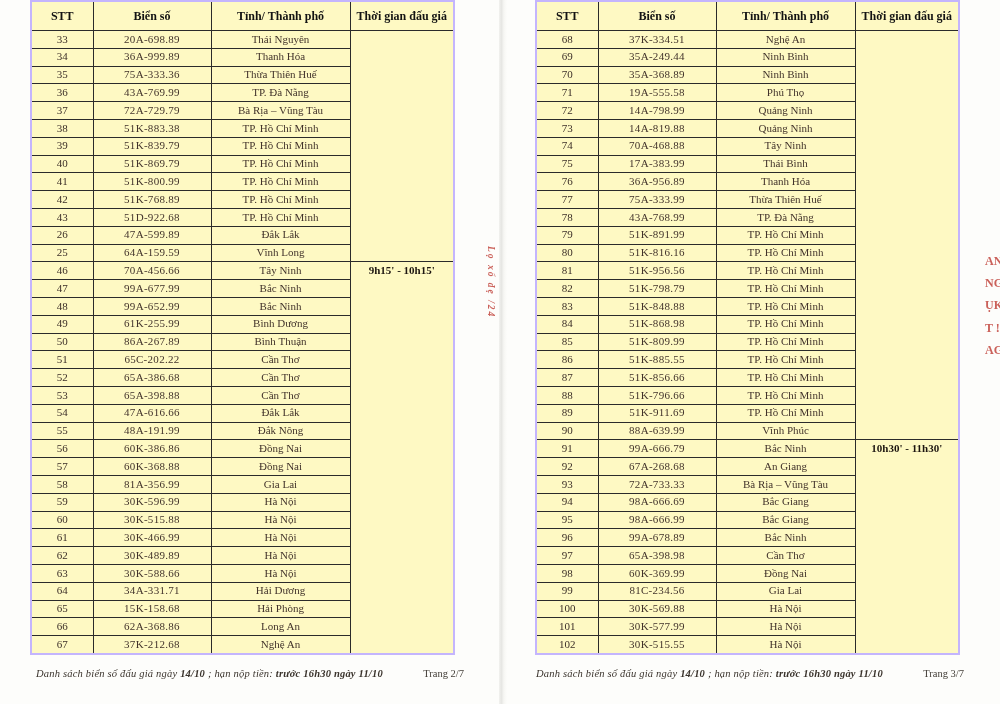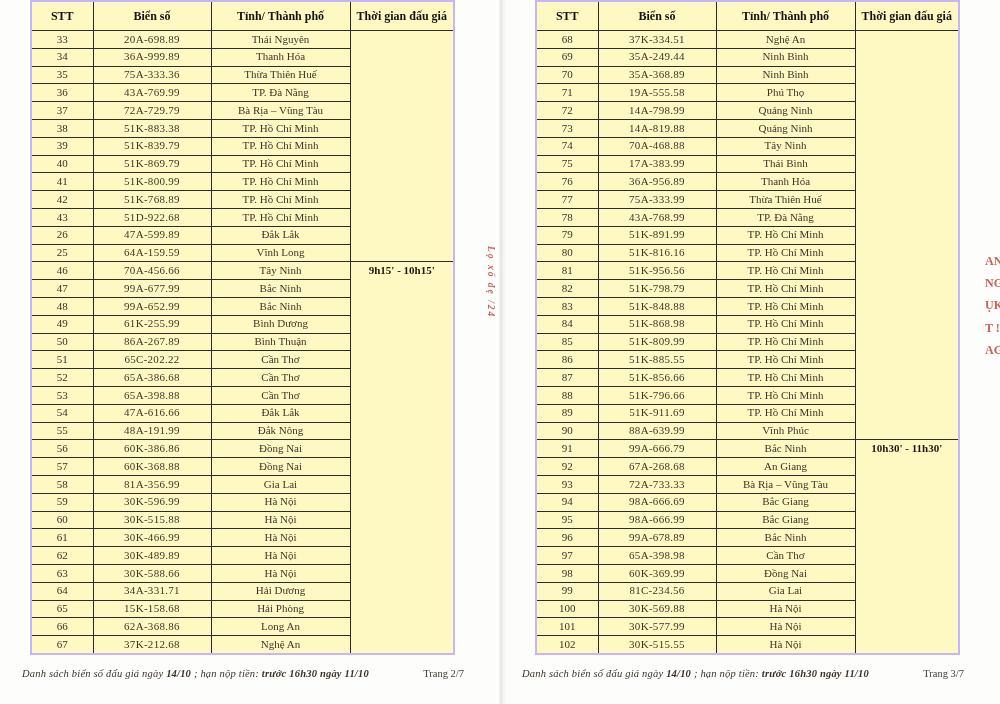--- a/index.html
+++ b/index.html
@@ -26,21 +26,21 @@
   .plate-table td{
     height:16.8px;font-size:11px;line-height:1.05;text-align:center;
     color:#42332b;padding:0 2px;
   }
   td.col-stt{color:#3c2f28;}
   td.col-plate{letter-spacing:.3px;}
   td.col-time{
     vertical-align:top;padding-top:3px;font-weight:bold;color:#1d1610;font-size:11px;
   }
   .footer{
-    position:absolute;top:668px;left:22px;right:36px;
+    position:absolute;top:668px;left:36px;right:36px;
     display:flex;justify-content:space-between;align-items:flex-end;
     font-size:10.5px;color:#3a332c;
   }
   .footer-note{font-style:italic;letter-spacing:.2px;}
   .footer-note b{font-weight:700;}
   .footer-page{font-style:normal;color:#45403a;}
   .wm-center{
     position:absolute;left:474px;top:246px;height:124px;width:22px;
     writing-mode:vertical-rl;text-orientation:mixed;
     color:#c2463e;font-weight:700;font-style:italic;font-size:9.5px;

